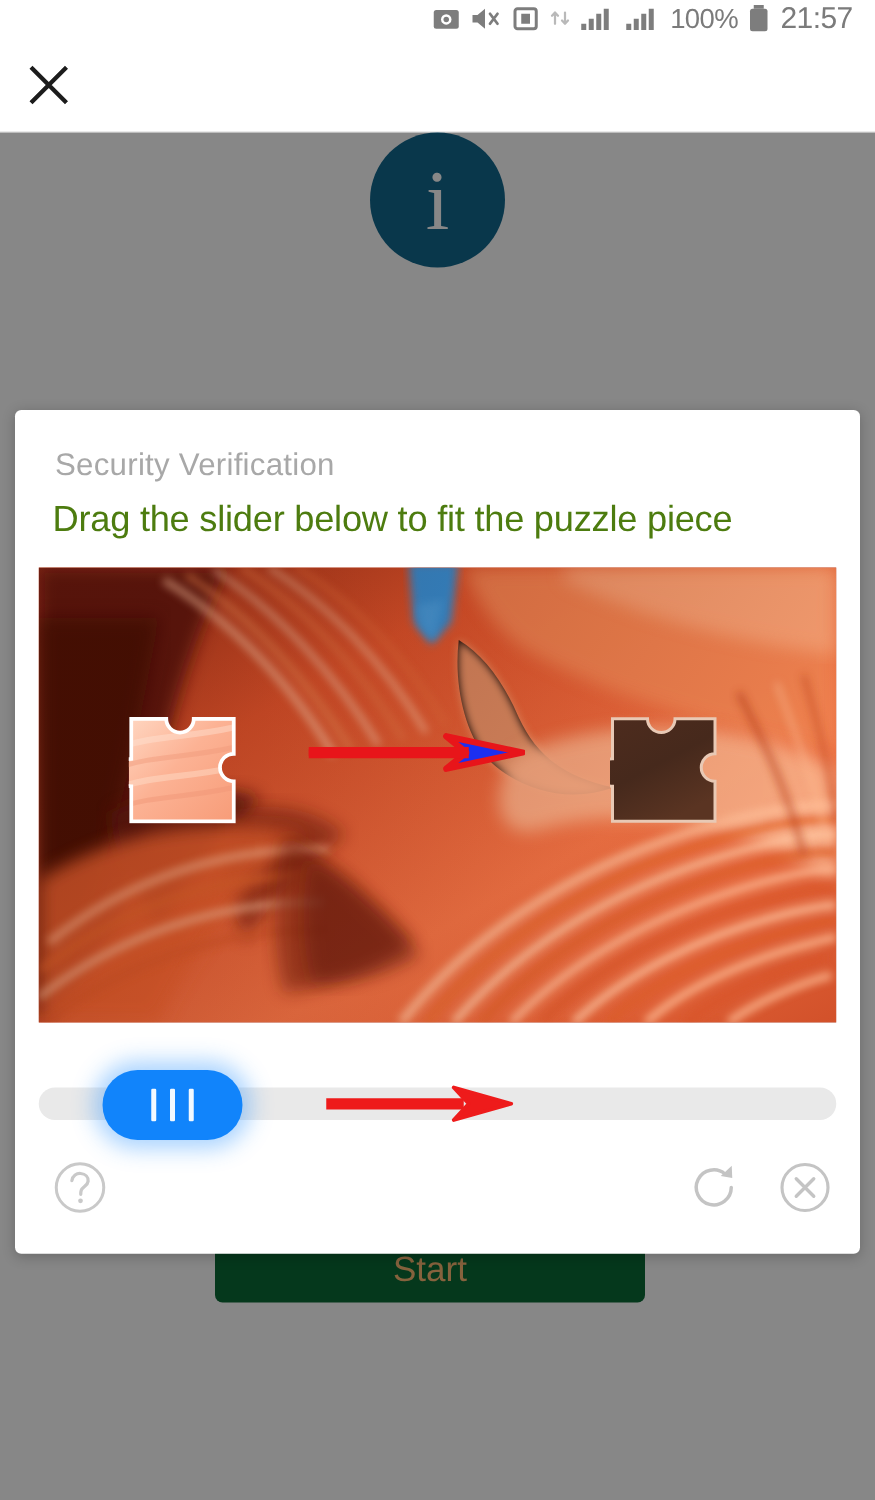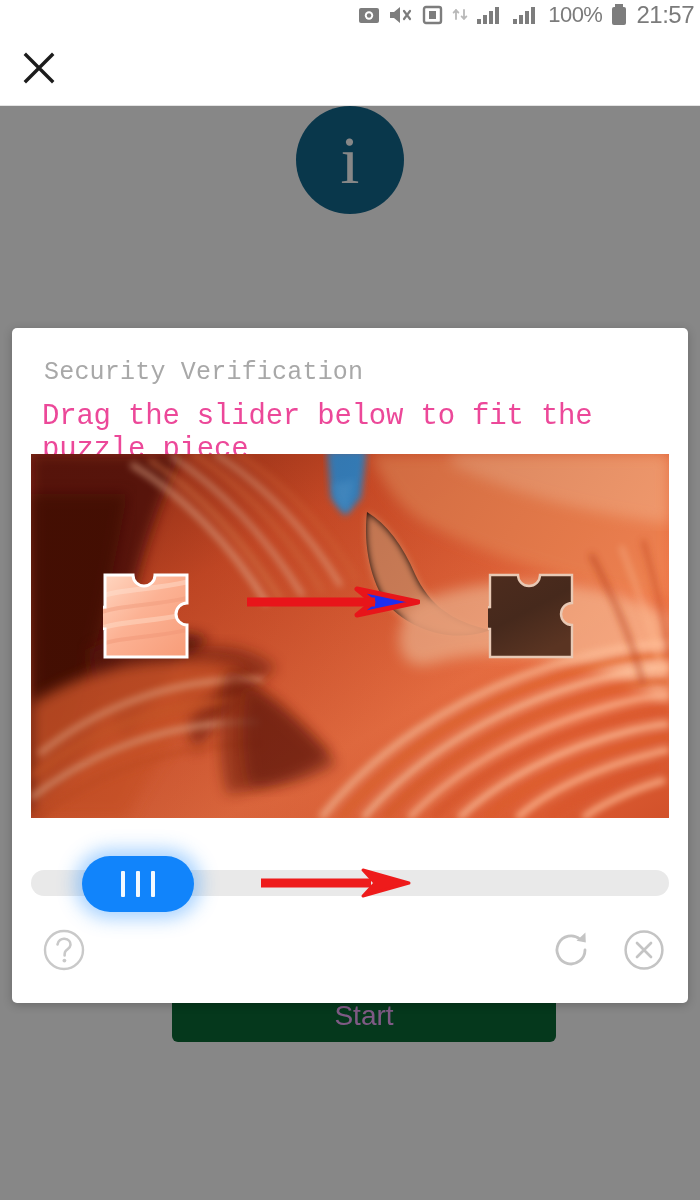--- a/index.html
+++ b/index.html
@@ -9,21 +9,21 @@
     font-family: "Liberation Sans", sans-serif;
     overflow: hidden;
   }
   #root { position: relative; width: 700px; height: 1200px; background: #fff; }
 
   
   .statusbar {
     position: absolute; left: 0; top: 0; width: 700px; height: 30px;
     background: #ffffff;
     display: flex; align-items: center; justify-content: flex-end;
-    padding-right: 6px; gap: 8px;
+    padding-right: 18px; gap: 8px;
     color: #7d7d7d;
   }
   .sb-icon { display: inline-flex; align-items: center; color: #7d7d7d; }
   .sb-text { font-size: 22px; color: #7b7b7b; letter-spacing: -0.5px;
              font-family: "Liberation Sans", sans-serif; }
   .sb-time { font-size: 24px; color: #7b7b7b; letter-spacing: -0.5px; }
 
   
   .appbar {
     position: absolute; left: 0; top: 30px; width: 700px; height: 76px;
@@ -47,23 +47,23 @@
     width: 108px; height: 108px; border-radius: 50%;
     background: #12688f;
     display: flex; align-items: center; justify-content: center;
   }
   .info-badge .glyph {
     color: #ffffff; font-size: 68px; line-height: 1;
     font-family: "Liberation Serif", serif; font-weight: 400;
   }
   .start-button {
     position: absolute; left: 172px; top: 884px;
-    width: 384px; height: 52px; border-radius: 6px;
+    width: 344px; height: 52px; border-radius: 6px;
     background: #0b6b35;
-    color: #f0abfc; font-size: 28px;
+    color: #fdba74; font-size: 28px;
     display: flex; align-items: center; justify-content: center;
     border: none; cursor: pointer;
     font-family: "Liberation Sans", sans-serif;
   }
 
   
   .scrim {
     position: absolute; left: 0; top: 106px; width: 700px; height: 1094px;
     background: rgba(0,0,0,0.47);
   }
@@ -71,25 +71,25 @@
   
   .captcha {
     position: absolute; left: 12px; top: 328px;
     width: 676px; height: 675px;
     background: #ffffff; border-radius: 5px;
     box-shadow: 0 2px 10px rgba(0,0,0,0.22);
     padding: 0;
   }
   .cap-title {
     position: absolute; left: 32px; top: 30px;
-    font-size: 25px; color: #a8a8a8; letter-spacing: 0.2px; font-family: Liberation Mono, monospace;
+    font-size: 25px; color: #a8a8a8; letter-spacing: 0.2px;
   }
   .cap-subtitle {
     position: absolute; left: 30px; top: 72px;
-    font-size: 29px; color: #ec4899; letter-spacing: -0.2px; font-family: Liberation Mono, monospace;
+    font-size: 29px; color: #4d7c0f; letter-spacing: -0.2px;
   }
 
   
   .cap-image {
     position: absolute; left: 19px; top: 126px;
     width: 638px; height: 364px;
     overflow: hidden;
     background: #b8462a;
   }
   .canyon { position: absolute; inset: 0; }

